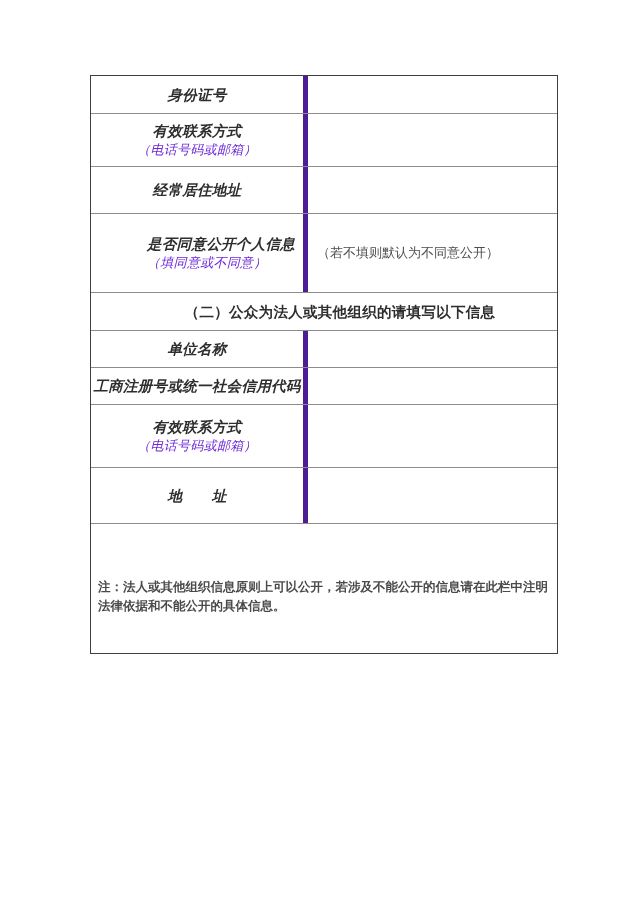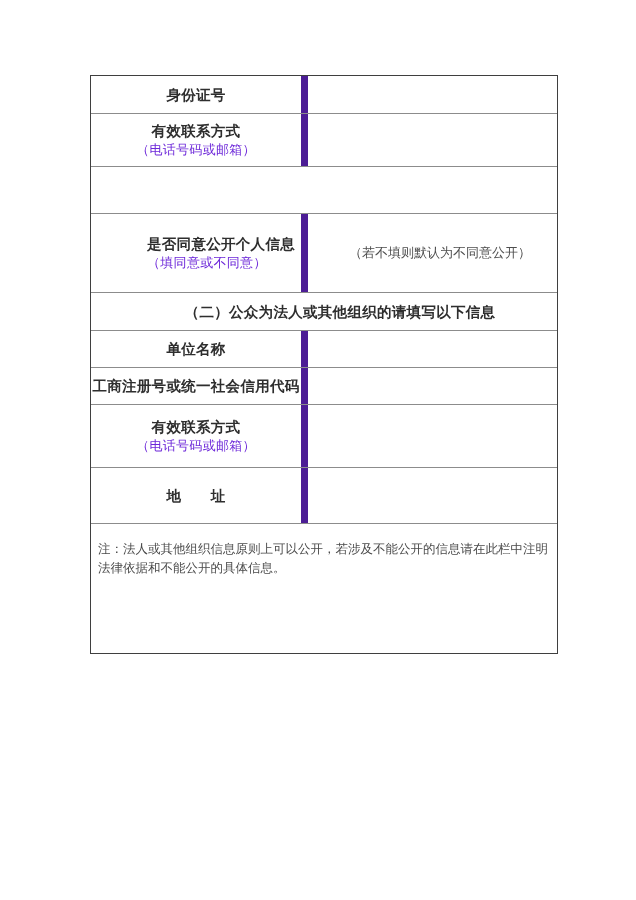--- a/index.html
+++ b/index.html
@@ -19,47 +19,48 @@
     width: 468px;
     box-sizing: border-box;
     border: 1px solid #3f3f3f;
     background: #ffffff;
   }
   .row { display: flex; box-sizing: border-box; border-bottom: 1px solid #8c8c8c; }
   .row:last-child { border-bottom: none; }
   .cell { box-sizing: border-box; }
   .label-cell {
     width: 217px; min-width: 217px;
-    border-right: 7px solid #4c1d95;
+    border-right: 5px solid #4c1d95;
     display: flex; flex-direction: column;
     justify-content: center; align-items: center;
     text-align: center;
+    font-style: italic;
   }
   .value-cell { flex: 1; display: flex; align-items: center; padding: 4px 6px 4px 9px; }
   .lbl { font-weight: bold; font-size: 14.5px; letter-spacing: 0.3px; color: #2e2e2e; line-height: 20px; white-space: nowrap; }
   .sub { font-weight: normal; font-size: 13px; color: #6d28d9; line-height: 18px; letter-spacing: 0.3px; }
   .val { font-size: 13px; line-height: 19px; color: #4e4e4e; letter-spacing: 0; }
   
   .h-r1 { height: 38px; }
   .h-r2 { height: 53px; }
   .h-r3 { height: 47px; }
-  .h-r4 { height: 79px; gap: 32px; }
+  .h-r4 { height: 79px; }
   .h-hdr { height: 38px; justify-content: center; }
   .h-r5 { height: 37px; }
   .h-r6 { height: 37px; justify-content: center; }
   .h-r7 { height: 63px; }
   .h-r8 { height: 56px; }
   .h-note { height: 129px; }
   .consent-label {
     justify-content: flex-start; align-items: flex-start;
     text-align: left; padding: 20px 0 0 56px;
   }
   .consent-value { align-items: center; padding-bottom: 6px; }
   .section-header-row { display: flex; align-items: center; padding-left: 32px; }
-  .note-row { display: flex; align-items: flex-start; padding: 16px 6px 0 7px; }
+  .note-row { display: flex; align-items: center; padding: 16px 6px 0 7px; font-weight: bold; }
   .note-text { font-size: 12.5px; line-height: 19px; color: #4a4a4a; letter-spacing: 0; }
 </style>
 </head>
 <body>
 
 <div class="page">
   <div class="form-table">
 
     <div class="row h-r1">
       <div class="cell label-cell">
@@ -74,20 +75,23 @@
       <div class="cell label-cell">
         <div class="lbl">有效联系方式</div>
         <div class="sub">（电话号码或邮箱）</div>
       </div>
       <div class="cell value-cell">
         <div class="val"></div>
       </div>
     </div>
 
     <div class="row h-r3">
+      <div class="cell label-cell">
+        <div class="lbl">经常居住地址</div>
+      </div>
     </div>
 
     <div class="row h-r4">
       <div class="cell label-cell consent-label">
         <div class="lbl">是否同意公开个人信息</div>
         <div class="sub">（填同意或不同意）</div>
       </div>
       <div class="cell value-cell consent-value">
         <div class="val">（若不填则默认为不同意公开）</div>
       </div>

